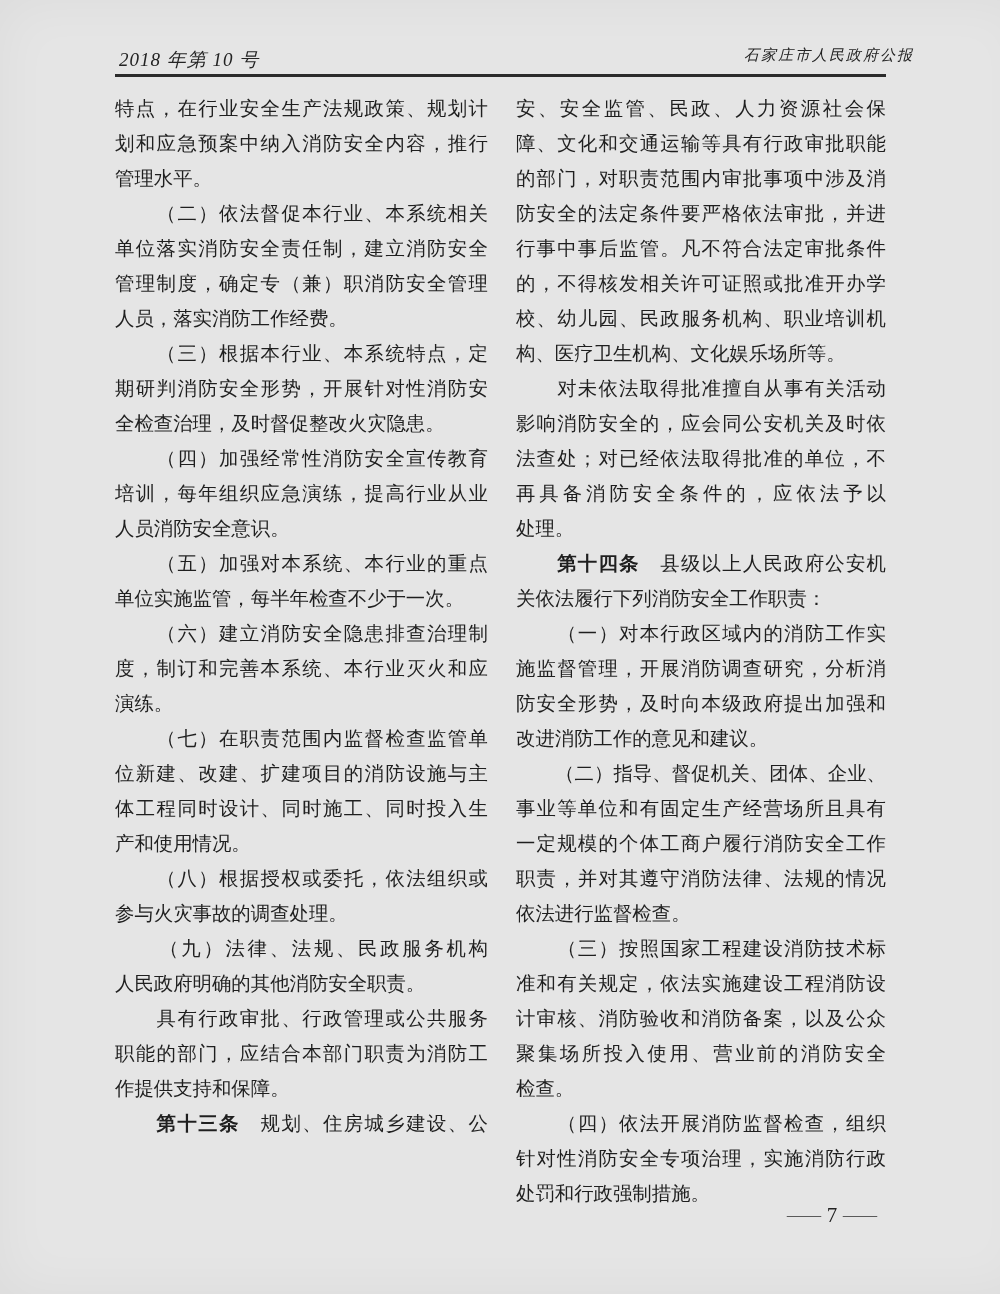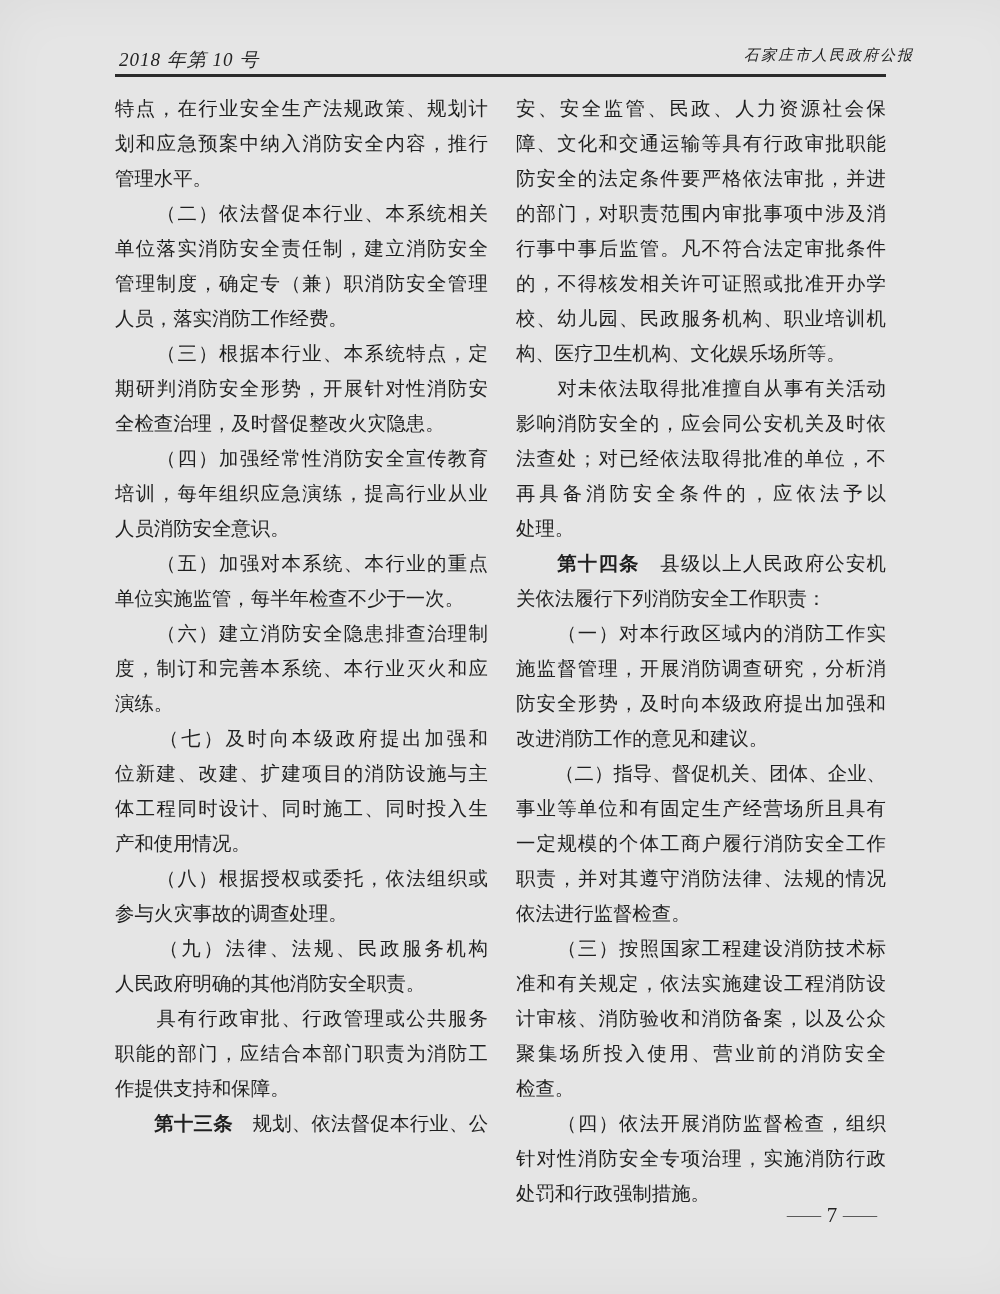--- a/index.html
+++ b/index.html
@@ -99,49 +99,49 @@
       <div class="para">
         <div class="line">　　（五）加强对本系统、本行业的重点</div>
         <div class="line end">单位实施监管，每半年检查不少于一次。</div>
       </div>
       <div class="para">
         <div class="line">　　（六）建立消防安全隐患排查治理制</div>
         <div class="line">度，制订和完善本系统、本行业灭火和应</div>
         <div class="line end">演练。</div>
       </div>
       <div class="para">
-        <div class="line">　　（七）及时向本级政府提出加强和</div>
+        <div class="line">　　（七）在职责范围内监督检查监管单</div>
         <div class="line">位新建、改建、扩建项目的消防设施与主</div>
         <div class="line">体工程同时设计、同时施工、同时投入生</div>
         <div class="line end">产和使用情况。</div>
       </div>
       <div class="para">
         <div class="line">　　（八）根据授权或委托，依法组织或</div>
         <div class="line end">参与火灾事故的调查处理。</div>
       </div>
       <div class="para">
         <div class="line">　　（九）法律、法规、民政服务机构</div>
         <div class="line end">人民政府明确的其他消防安全职责。</div>
       </div>
       <div class="para">
         <div class="line">　　具有行政审批、行政管理或公共服务</div>
         <div class="line">职能的部门，应结合本部门职责为消防工</div>
         <div class="line end">作提供支持和保障。</div>
       </div>
       <div class="para">
-        <div class="line"><span>　　</span><span class="b">第十三条</span><span>　规划、依法督促本行业、公</span></div>
+        <div class="line"><span>　　</span><span class="b">第十三条</span><span>　规划、住房城乡建设、公</span></div>
       </div>
     </div>
 
   <div class="col col-right">
       <div class="para">
         <div class="line">安、安全监管、民政、人力资源社会保</div>
         <div class="line">障、文化和交通运输等具有行政审批职能</div>
+        <div class="line">的部门，对职责范围内审批事项中涉及消</div>
         <div class="line">防安全的法定条件要严格依法审批，并进</div>
-        <div class="line">的部门，对职责范围内审批事项中涉及消</div>
         <div class="line">行事中事后监管。凡不符合法定审批条件</div>
         <div class="line">的，不得核发相关许可证照或批准开办学</div>
         <div class="line">校、幼儿园、民政服务机构、职业培训机</div>
         <div class="line end">构、医疗卫生机构、文化娱乐场所等。</div>
       </div>
       <div class="para">
         <div class="line">　　对未依法取得批准擅自从事有关活动</div>
         <div class="line">影响消防安全的，应会同公安机关及时依</div>
         <div class="line">法查处；对已经依法取得批准的单位，不</div>
         <div class="line">再具备消防安全条件的，应依法予以</div>

